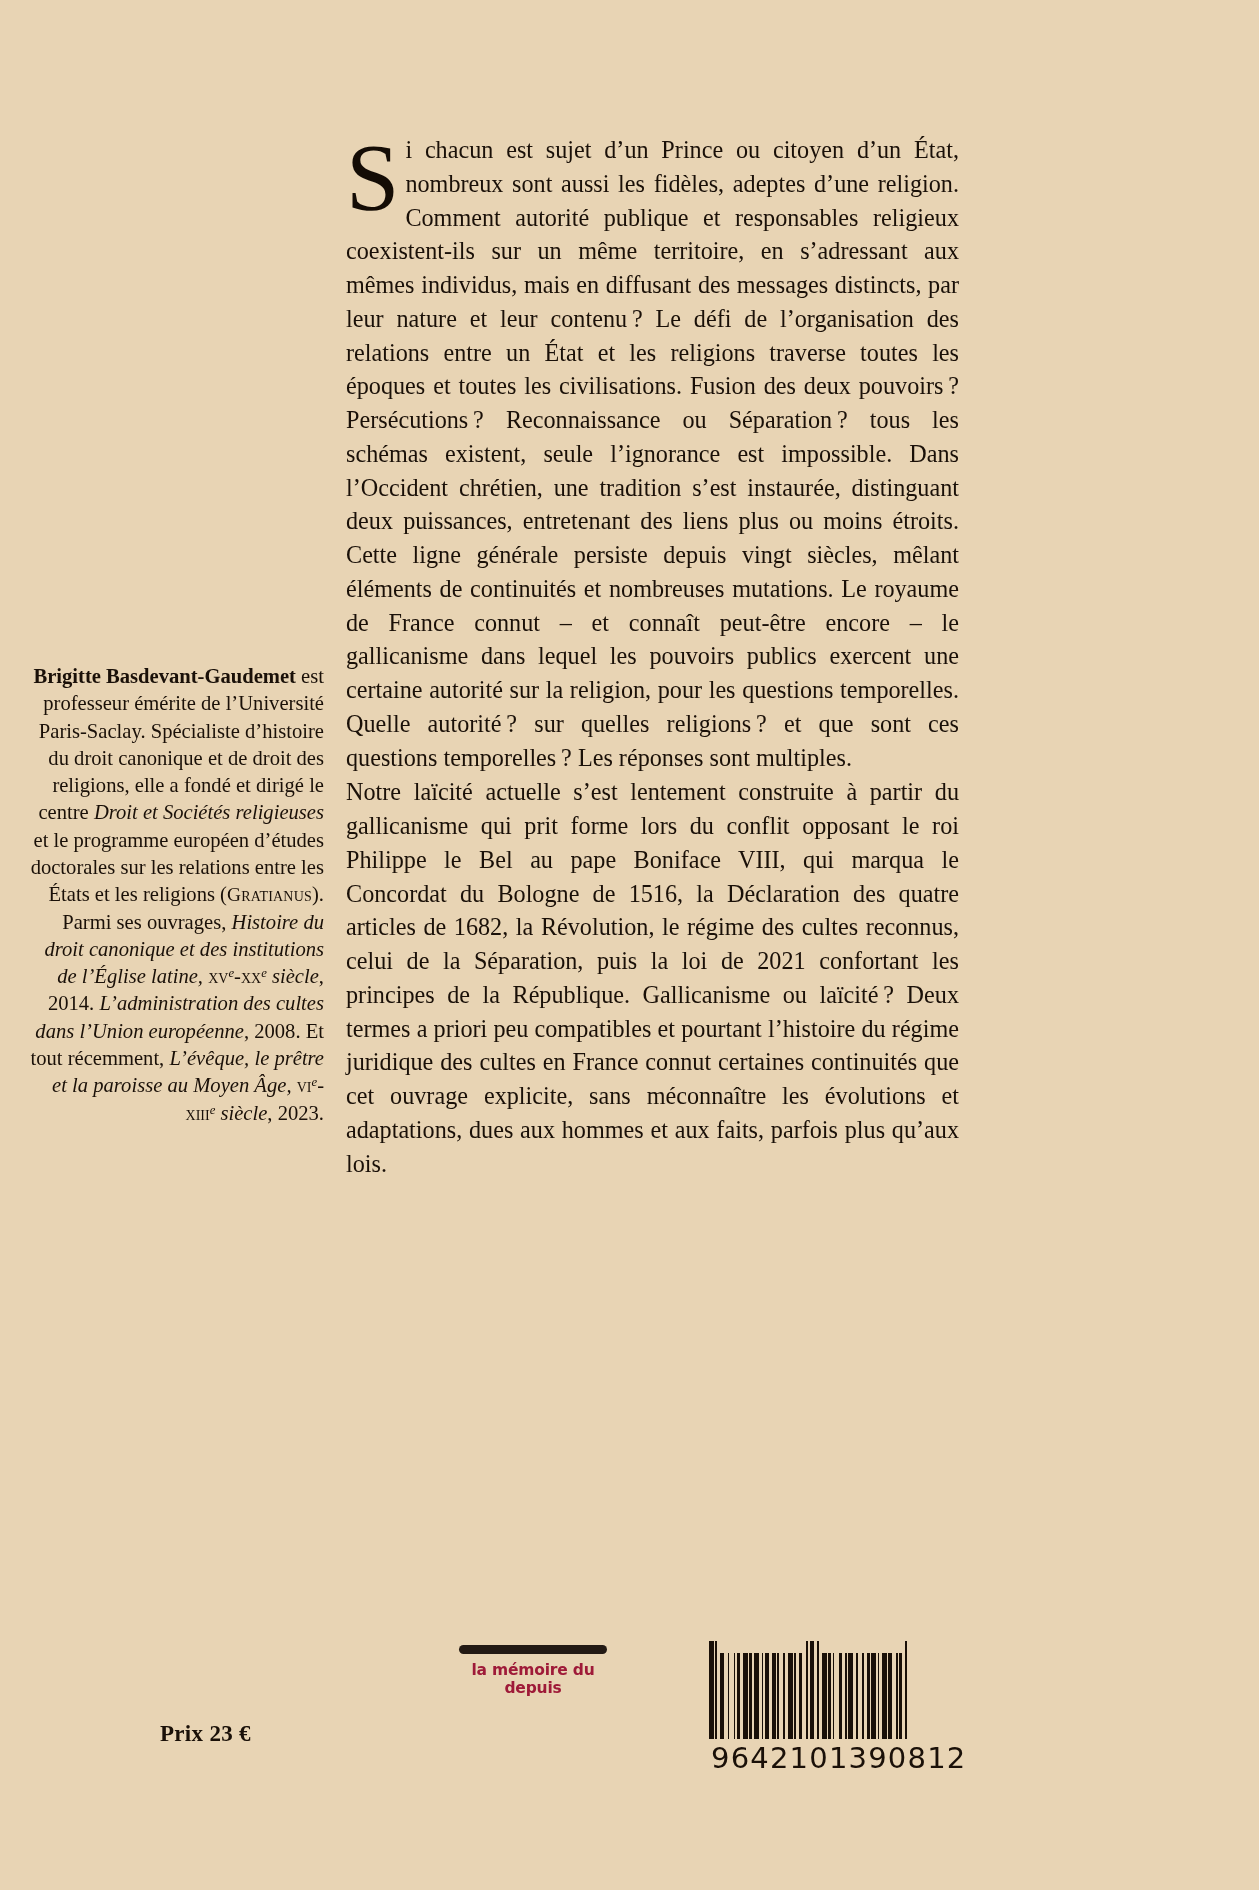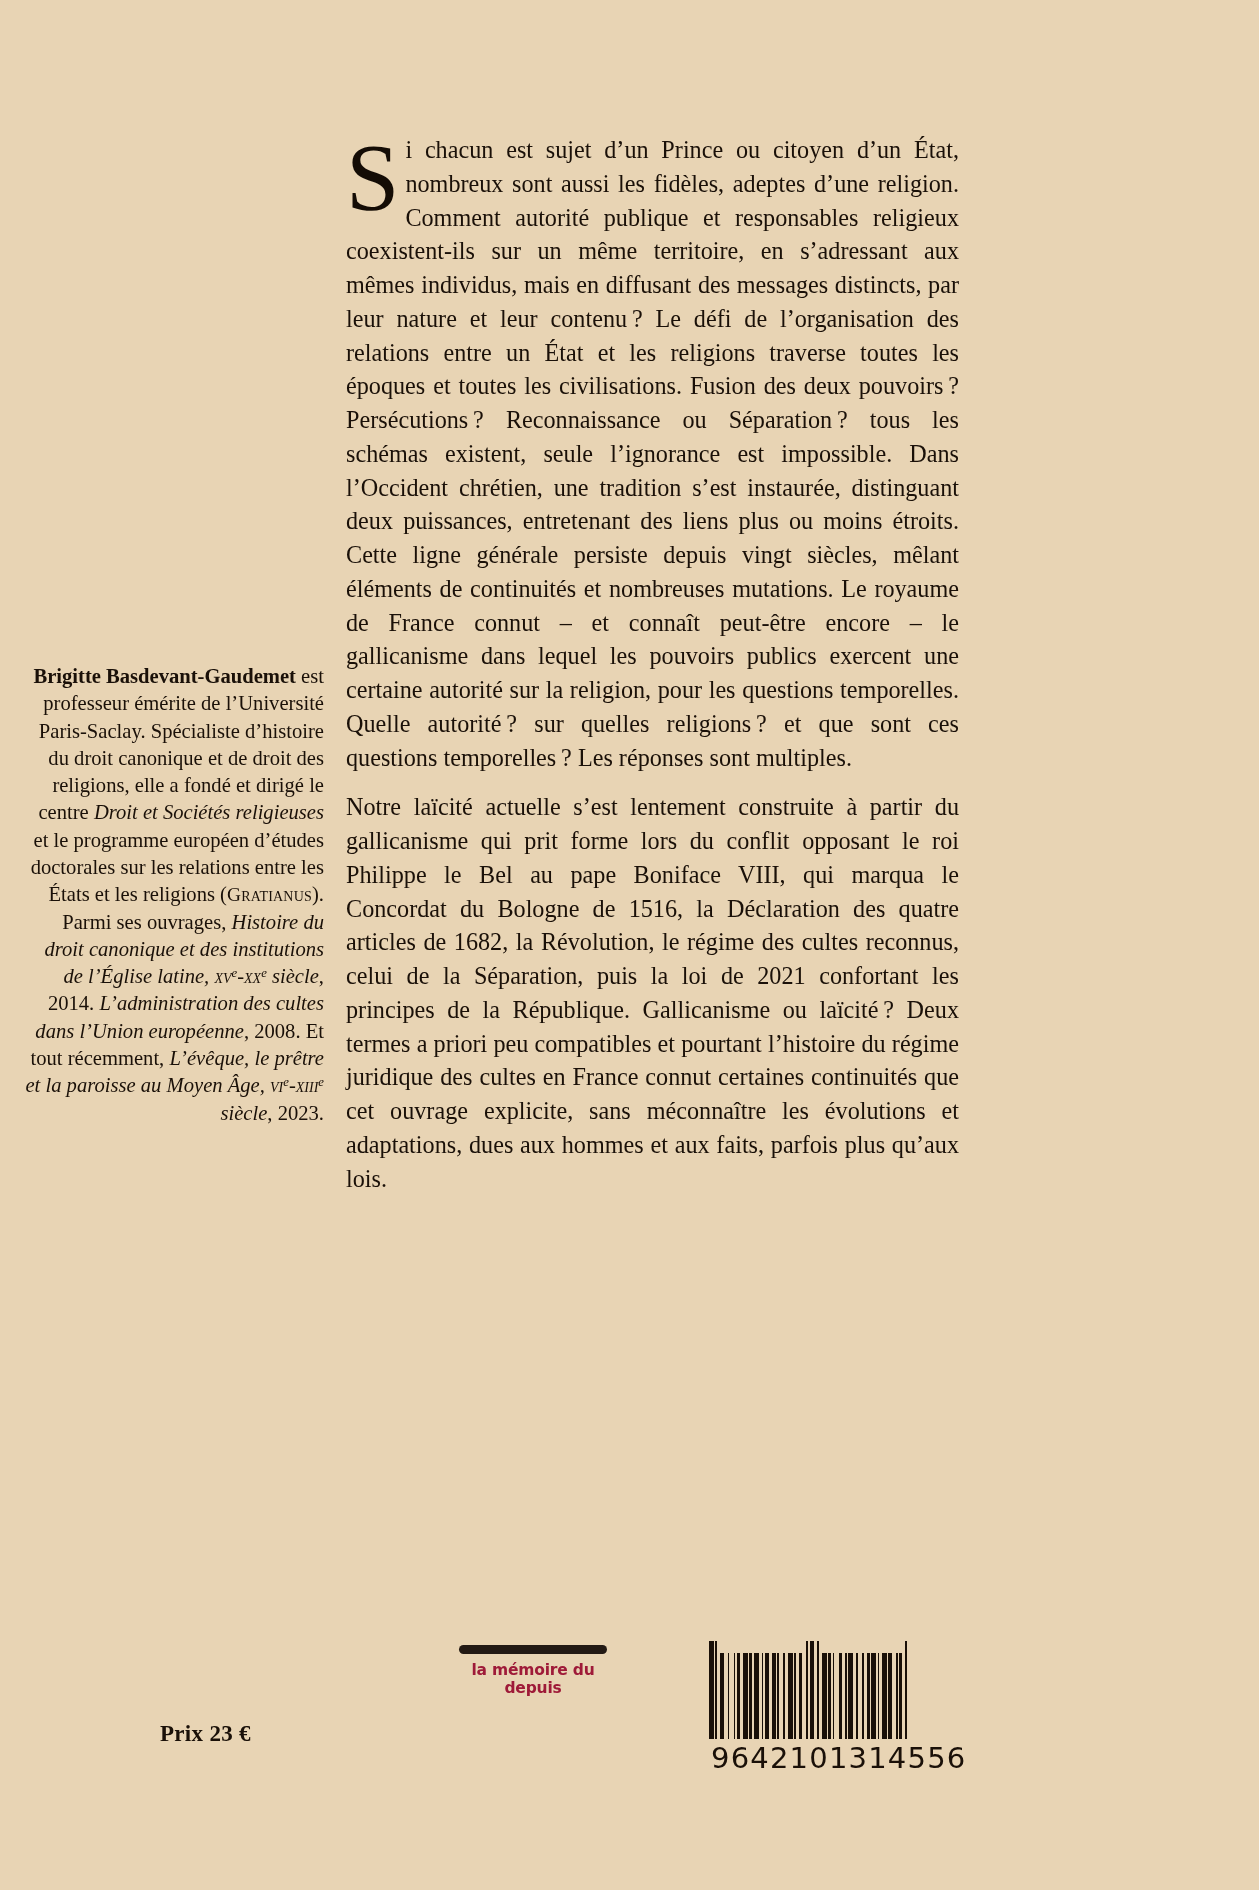--- a/index.html
+++ b/index.html
@@ -32,21 +32,21 @@
     text-align: justify;
     text-justify: inter-word;
     hyphens: none;
     color: #1a1008;
   }
   .blurb p {
     margin: 0;
     text-indent: 0;
   }
   .blurb p.para-cont {
-    margin-top: 16px;
+    margin-top: 1px;
   }
   .dropcap {
     float: left;
     font-size: 96px;
     line-height: 0.78;
     padding: 6px 6px 0 0;
     margin-top: 2px;
     font-family: "Liberation Serif", "DejaVu Serif", serif;
     font-weight: 400;
     color: #140c05;
@@ -68,21 +68,20 @@
   }
   .bio i, .bio em {
     font-style: italic;
   }
   .sc {
     font-variant: small-caps;
     font-size: 0.94em;
     letter-spacing: 0.2px;
   }
   .scit {
-    font-style: italic;
     font-variant: small-caps;
     font-size: 0.94em;
   }
   sup.ord {
     font-size: 0.62em;
     vertical-align: 0.48em;
     line-height: 0;
   }
 
   
@@ -245,17 +244,17 @@
         <span style="width: 1.55px; height: 88%;"></span>
         <span style="width: 1.55px; height: 88%; background: transparent;"></span>
         <span style="width: 3.1px; height: 88%;"></span>
         <span style="width: 3.1px; height: 100%; background: transparent;"></span>
         <span style="width: 1.55px; height: 100%;"></span>
         <span style="width: 4.65px; height: 100%; background: transparent;"></span>
       </div>
     <div class="barcode-digits">
       <span>9</span>
       <span>642101</span>
-      <span>314556</span>
+      <span>390812</span>
     </div>
   </div>
 
 </div>
 
 </body></html>

